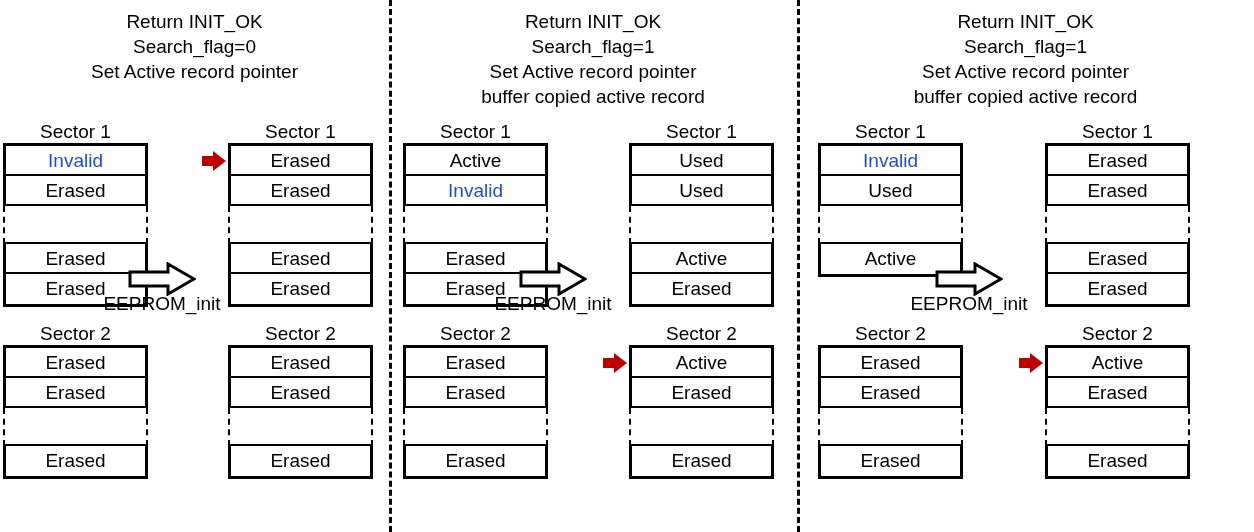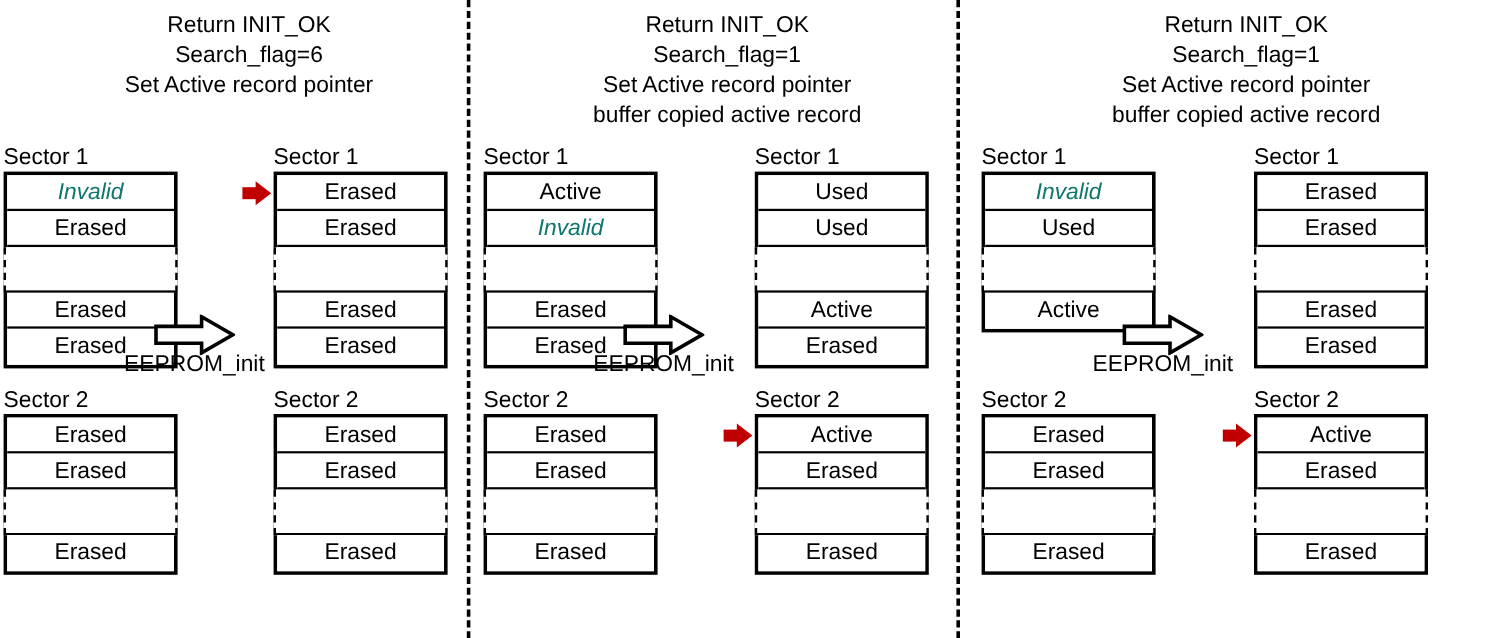--- a/index.html
+++ b/index.html
@@ -25,21 +25,20 @@
     border-left: 3px dashed #000000;
   }
   #sep-1 { left: 389px; }
   #sep-2 { left: 797px; }
 
   
   .panel {
     position: absolute;
     top: 0;
     height: 532px;
-    padding-left: 26px;
   }
   #panel-1 { left: 0px;    width: 389px; }
   #panel-2 { left: 389px;  width: 408px; }
   #panel-3 { left: 797px;  width: 457px; }
 
   
   .panel-caption {
     position: absolute;
     top: 9px;
     left: 0;
@@ -49,21 +48,21 @@
     line-height: 25px;
     white-space: nowrap;
   }
   .panel-caption .cap-line { display: block; }
 
   
   .sector-group {
     position: absolute;
   }
   .sector-title {
-    text-align: left;
+    text-align: center;
     font-size: 19px;
     line-height: 22px;
     height: 22px;
     white-space: nowrap;
   }
 
   
   .slot-table {
     border: 3px solid #000000;
     background: #ffffff;
@@ -85,21 +84,21 @@
   }
   
   .slot-row.gap {
     height: 38px;
     line-height: 38px;
     border-left: 2px dashed #000000;
     border-right: 2px dashed #000000;
     border-bottom: 2px solid #000000;
     margin: 0 -3px;
   }
-  .state-invalid { color: #0f766e; font-style: italic; }
+  .state-invalid { color: #1d4ed8; }
 
   
   .red-arrow {
     position: absolute;
     width: 24px;
     height: 20px;
   }
   .red-arrow .shaft {
     position: absolute;
     left: 0;
@@ -142,21 +141,21 @@
 </style>
 </head>
 <body>
 
 <div id="sep-1" class="separator"></div>
 <div id="sep-2" class="separator"></div>
 
 <div id="panel-1" class="panel">
     <div class="panel-caption">
       <span class="cap-line">Return INIT_OK</span>
-      <span class="cap-line">Search_flag=6</span>
+      <span class="cap-line">Search_flag=0</span>
       <span class="cap-line">Set Active record pointer</span>
     </div>
     <div class="sector-group" style="left: 3px; top: 121px; width: 145px;">
       <div class="sector-title">Sector 1</div>
       <div class="slot-table" style="width: 145px;">
         <div class="slot-row"><span class="state-invalid">Invalid</span></div>
         <div class="slot-row"><span>Erased</span></div>
         <div class="slot-row gap"></div>
         <div class="slot-row"><span>Erased</span></div>
         <div class="slot-row"><span>Erased</span></div>

